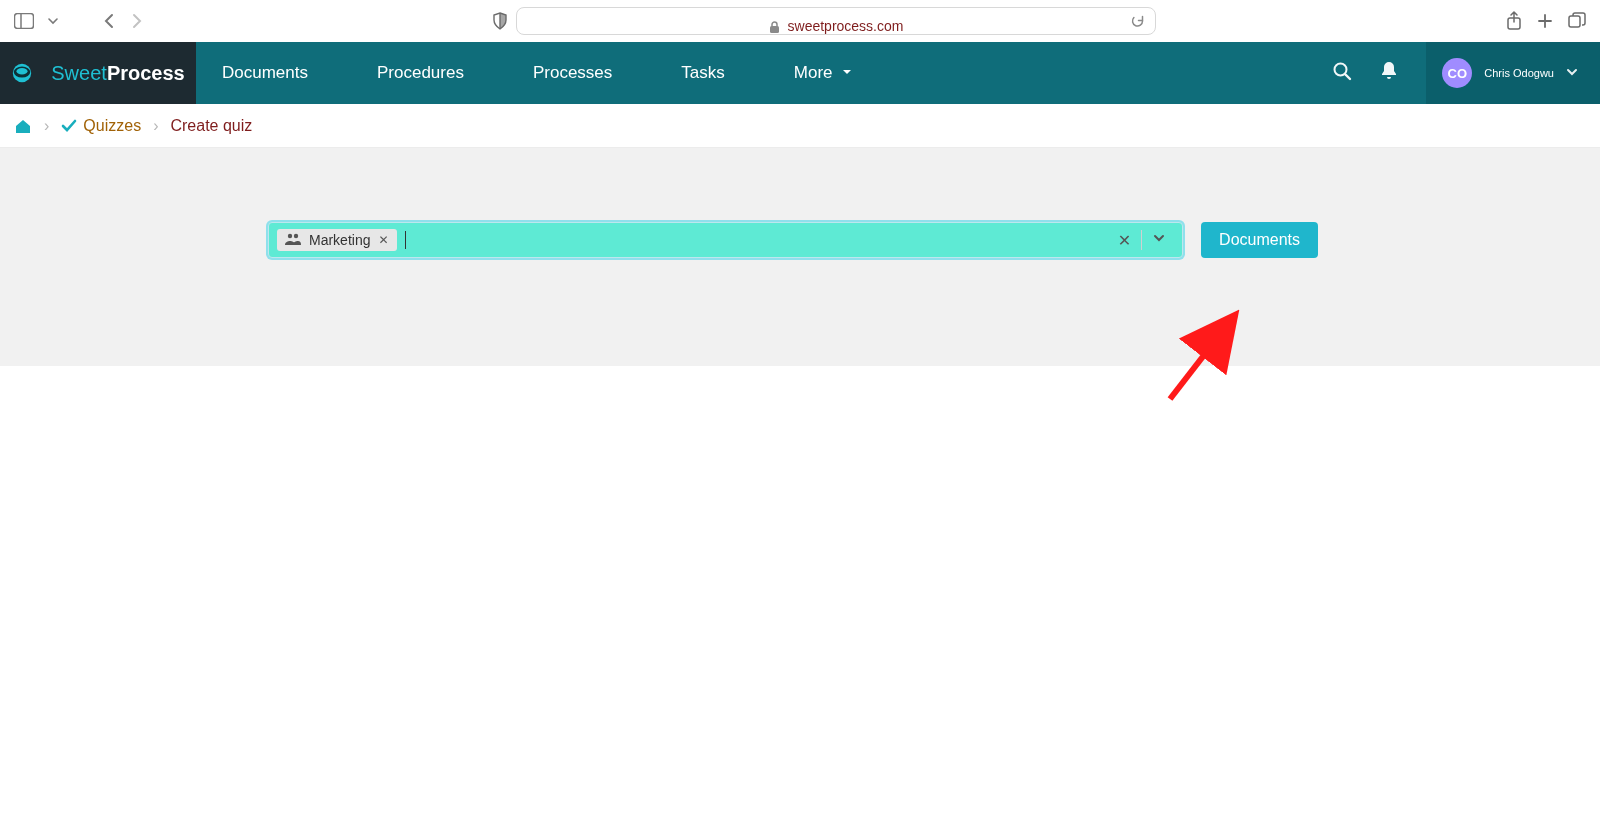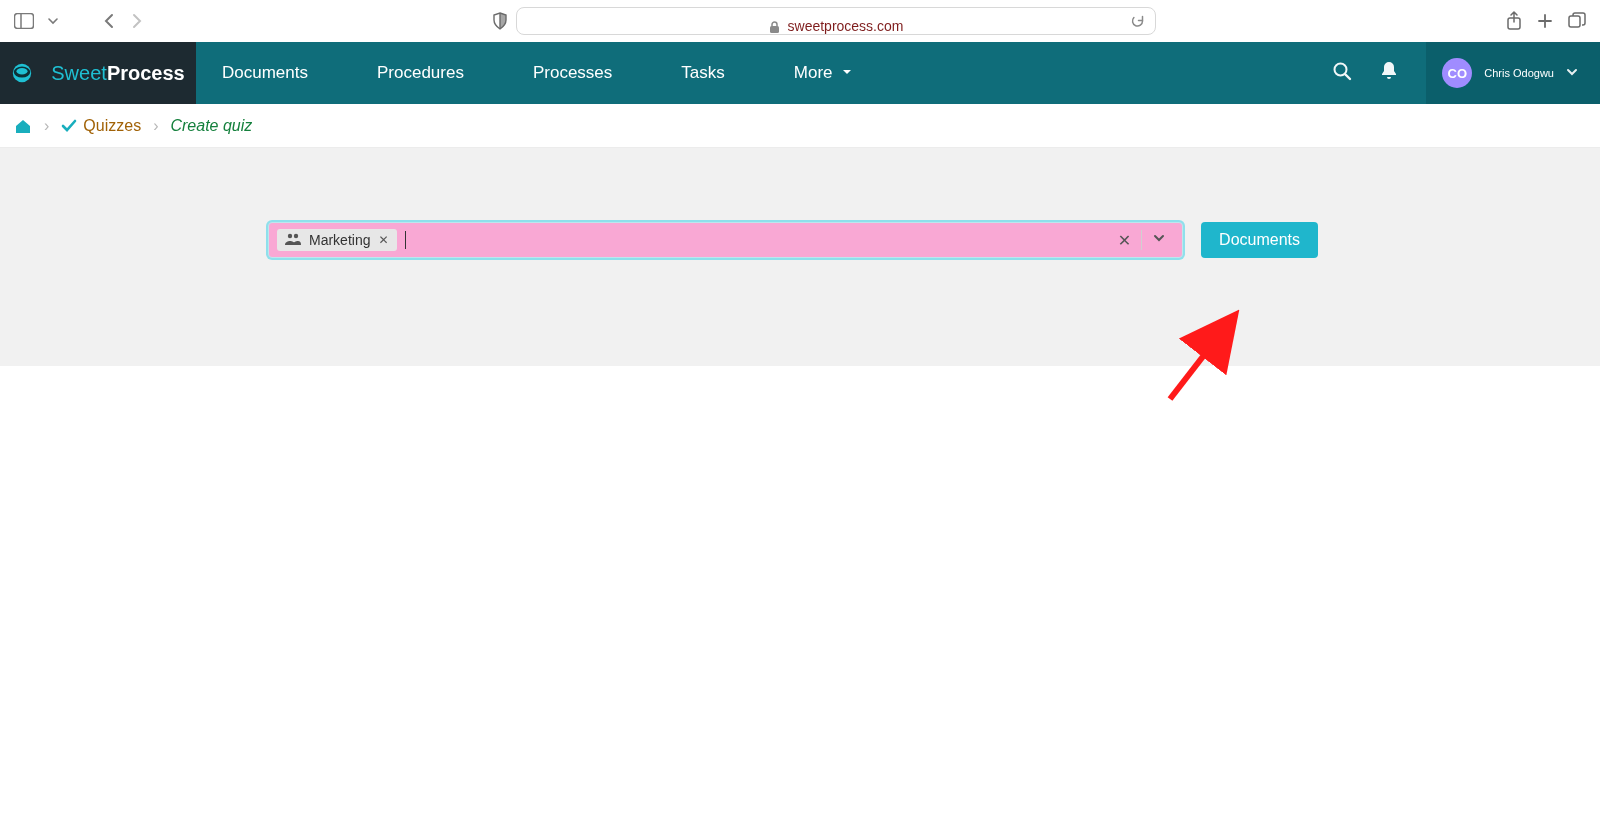--- a/index.html
+++ b/index.html
@@ -85,21 +85,21 @@
   .crumb-row {
     height:44px;
     border-bottom:1px solid #ececec;
     display:flex; align-items:center;
     padding:0 14px;
     font-size:16px;
     gap:12px;
   }
   .crumb-link { color:#a16207; display:flex; align-items:center; gap:6px; cursor:pointer;}
   .crumb-sep { color:#b8b8b8; }
-  .crumb-current { color:#15803d;font-style:italic; }
+  .crumb-current { color:#7f1d1d; }
 
   
   .page {
     background:#f1f1f1;
     padding: 56px 0 56px;
     min-height:218px;
     position: relative;
   }
   .form-wrap {
     width:1050px;
@@ -129,21 +129,21 @@
   }
   .row2 {
     display:flex; gap:18px; margin-top:18px;
     align-items:stretch;
   }
   .tagbox {
     flex:1;
     border:1px solid #bde7ee;
     box-shadow:0 0 0 2px #8fe0ec;
     border-radius:4px;
-    background:#f9a8d4;
+    background:#5eead4;
     height:36px;
     display:flex; align-items:center;
     padding:0 6px 0 8px;
     gap:8px;
     position:relative;
   }
   .tag {
     background:#e7e7e7;
     border-radius:3px;
     padding:3px 8px;

